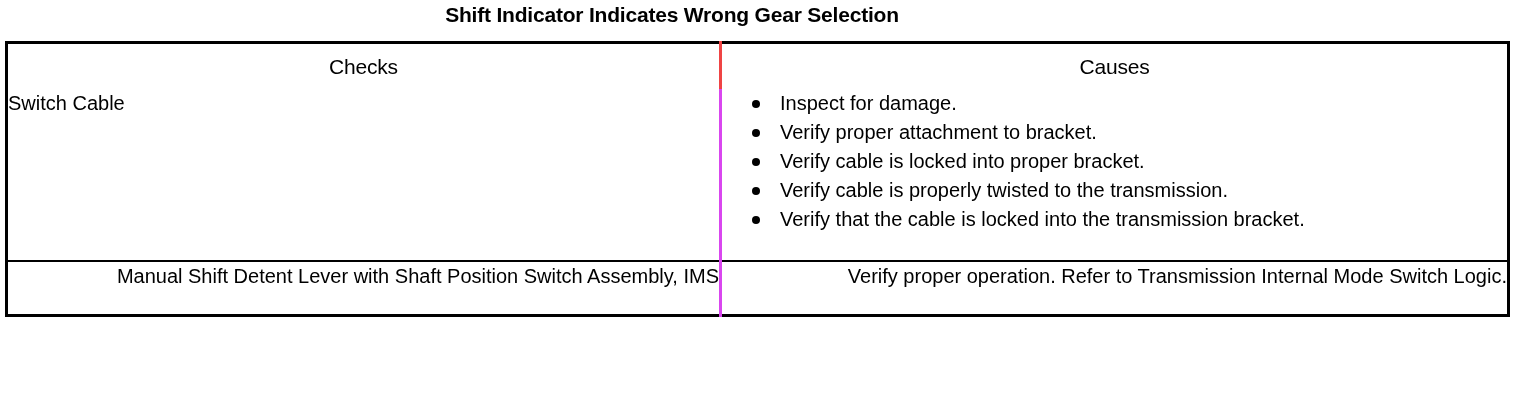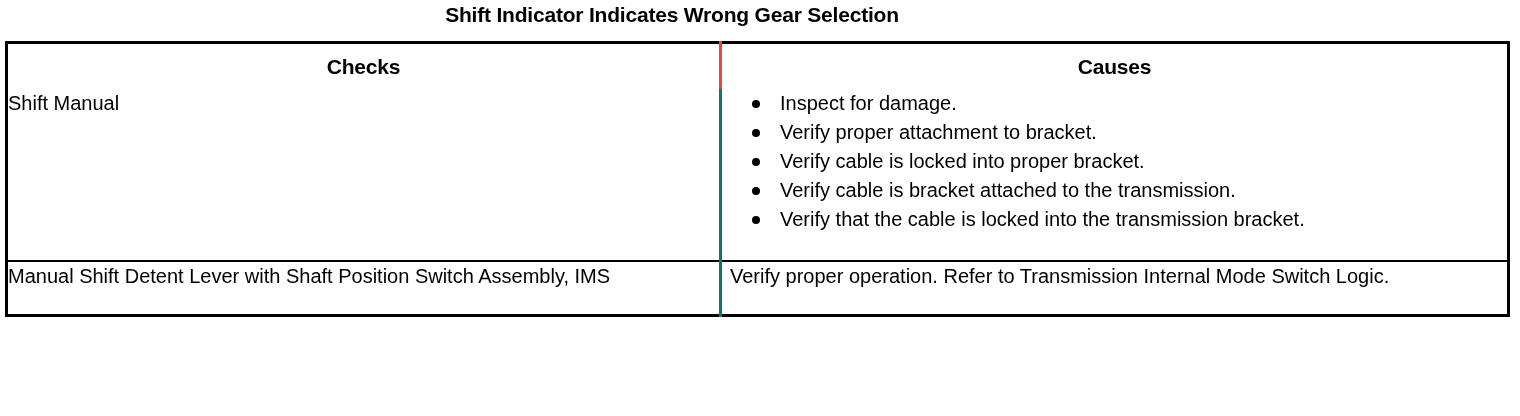--- a/index.html
+++ b/index.html
@@ -54,44 +54,44 @@
     vertical-align: top;
     padding: 0;
     border: none;
   }
 
   
   .head-cell {
     height: 45px;
     text-align: center;
     font-size: 21px;
-    font-weight: bold;
+    font-weight: normal;
     letter-spacing: -0.2px;
     line-height: 45px;
     border-bottom: 3px solid #000;
     box-sizing: border-box;
   }
   .head-cell.causes { border-left: 3px solid #ef4444; }
 
   
   .body-cell {
     font-size: 20px;
     line-height: 29px;
     box-sizing: border-box;
     padding: 5px 8px 6px 6px;
   }
   .body-cell.right-col {
-    border-left: 3px solid #0f766e;
+    border-left: 3px solid #d946ef;
     padding-left: 8px;
   }
 
   
   tr.row-1 .body-cell { border-bottom: 2px solid #000; height: 172px; }
   tr.row-2 .body-cell { border-bottom: 3px solid #000; height: 78px; }
-  tr.row-3 .body-cell { height: 54px; }
+  tr.row-3 .body-cell { height: 54px; text-align: right; }
 
   .cell-text {
     display: block;
     white-space: pre-wrap;
   }
 
   
   ul.cause-list {
     list-style: none;
     margin: 0;
@@ -128,39 +128,39 @@
     <thead>
       <tr>
         <th class="head-cell checks">Checks</th>
         <th class="head-cell causes">Causes</th>
       </tr>
     </thead>
     <tbody>
 
       <tr class="row-1">
         <td class="body-cell left-col">
-          <span class="cell-text">Shift Manual</span>
+          <span class="cell-text">Switch Cable</span>
         </td>
         <td class="body-cell right-col">
           <ul class="cause-list">
             <li>
               <span class="bullet-dot"></span>
               <span>Inspect for damage.</span>
             </li>
             <li>
               <span class="bullet-dot"></span>
               <span>Verify proper attachment to bracket.</span>
             </li>
             <li>
               <span class="bullet-dot"></span>
               <span>Verify cable is locked into proper bracket.</span>
             </li>
             <li>
               <span class="bullet-dot"></span>
-              <span>Verify cable is bracket attached to the transmission.</span>
+              <span>Verify cable is properly twisted to the transmission.</span>
             </li>
             <li>
               <span class="bullet-dot"></span>
               <span>Verify that the cable is locked into the transmission bracket.</span>
             </li>
           </ul>
         </td>
       </tr>
 
 

